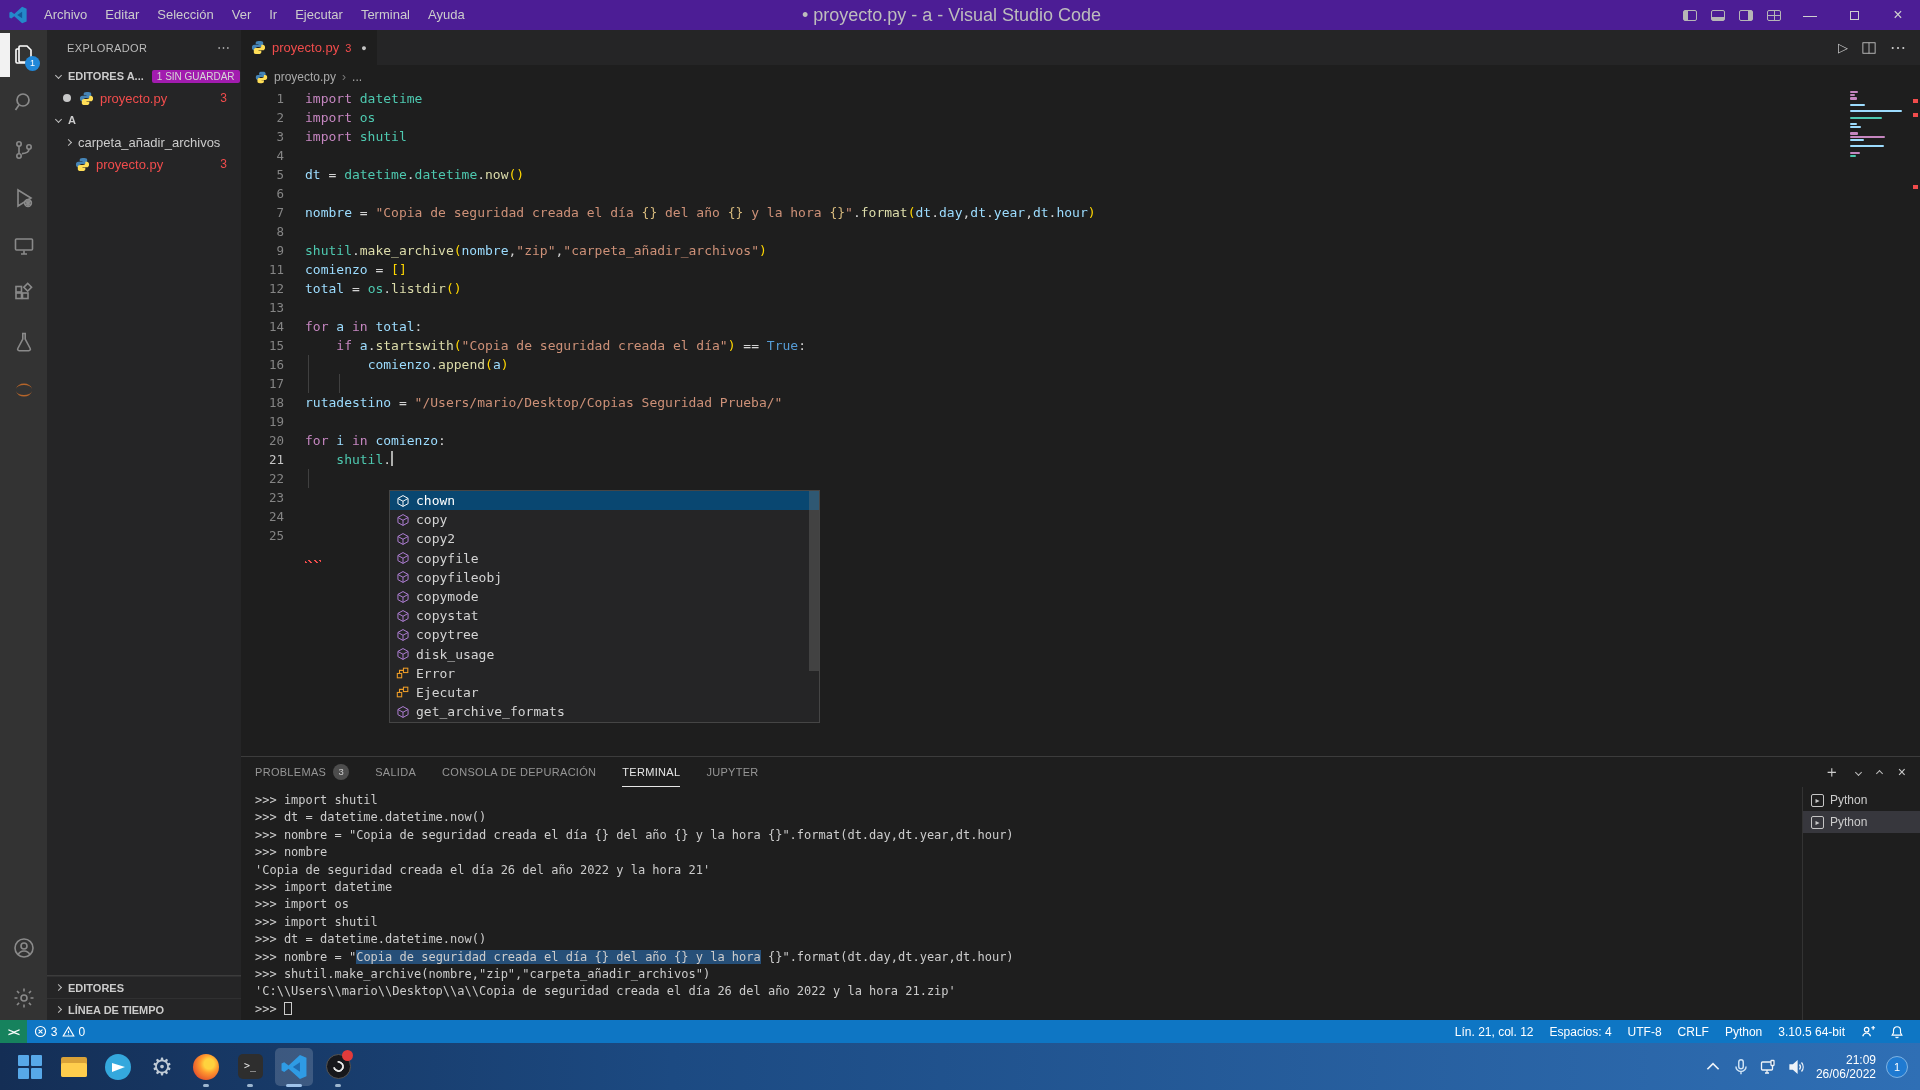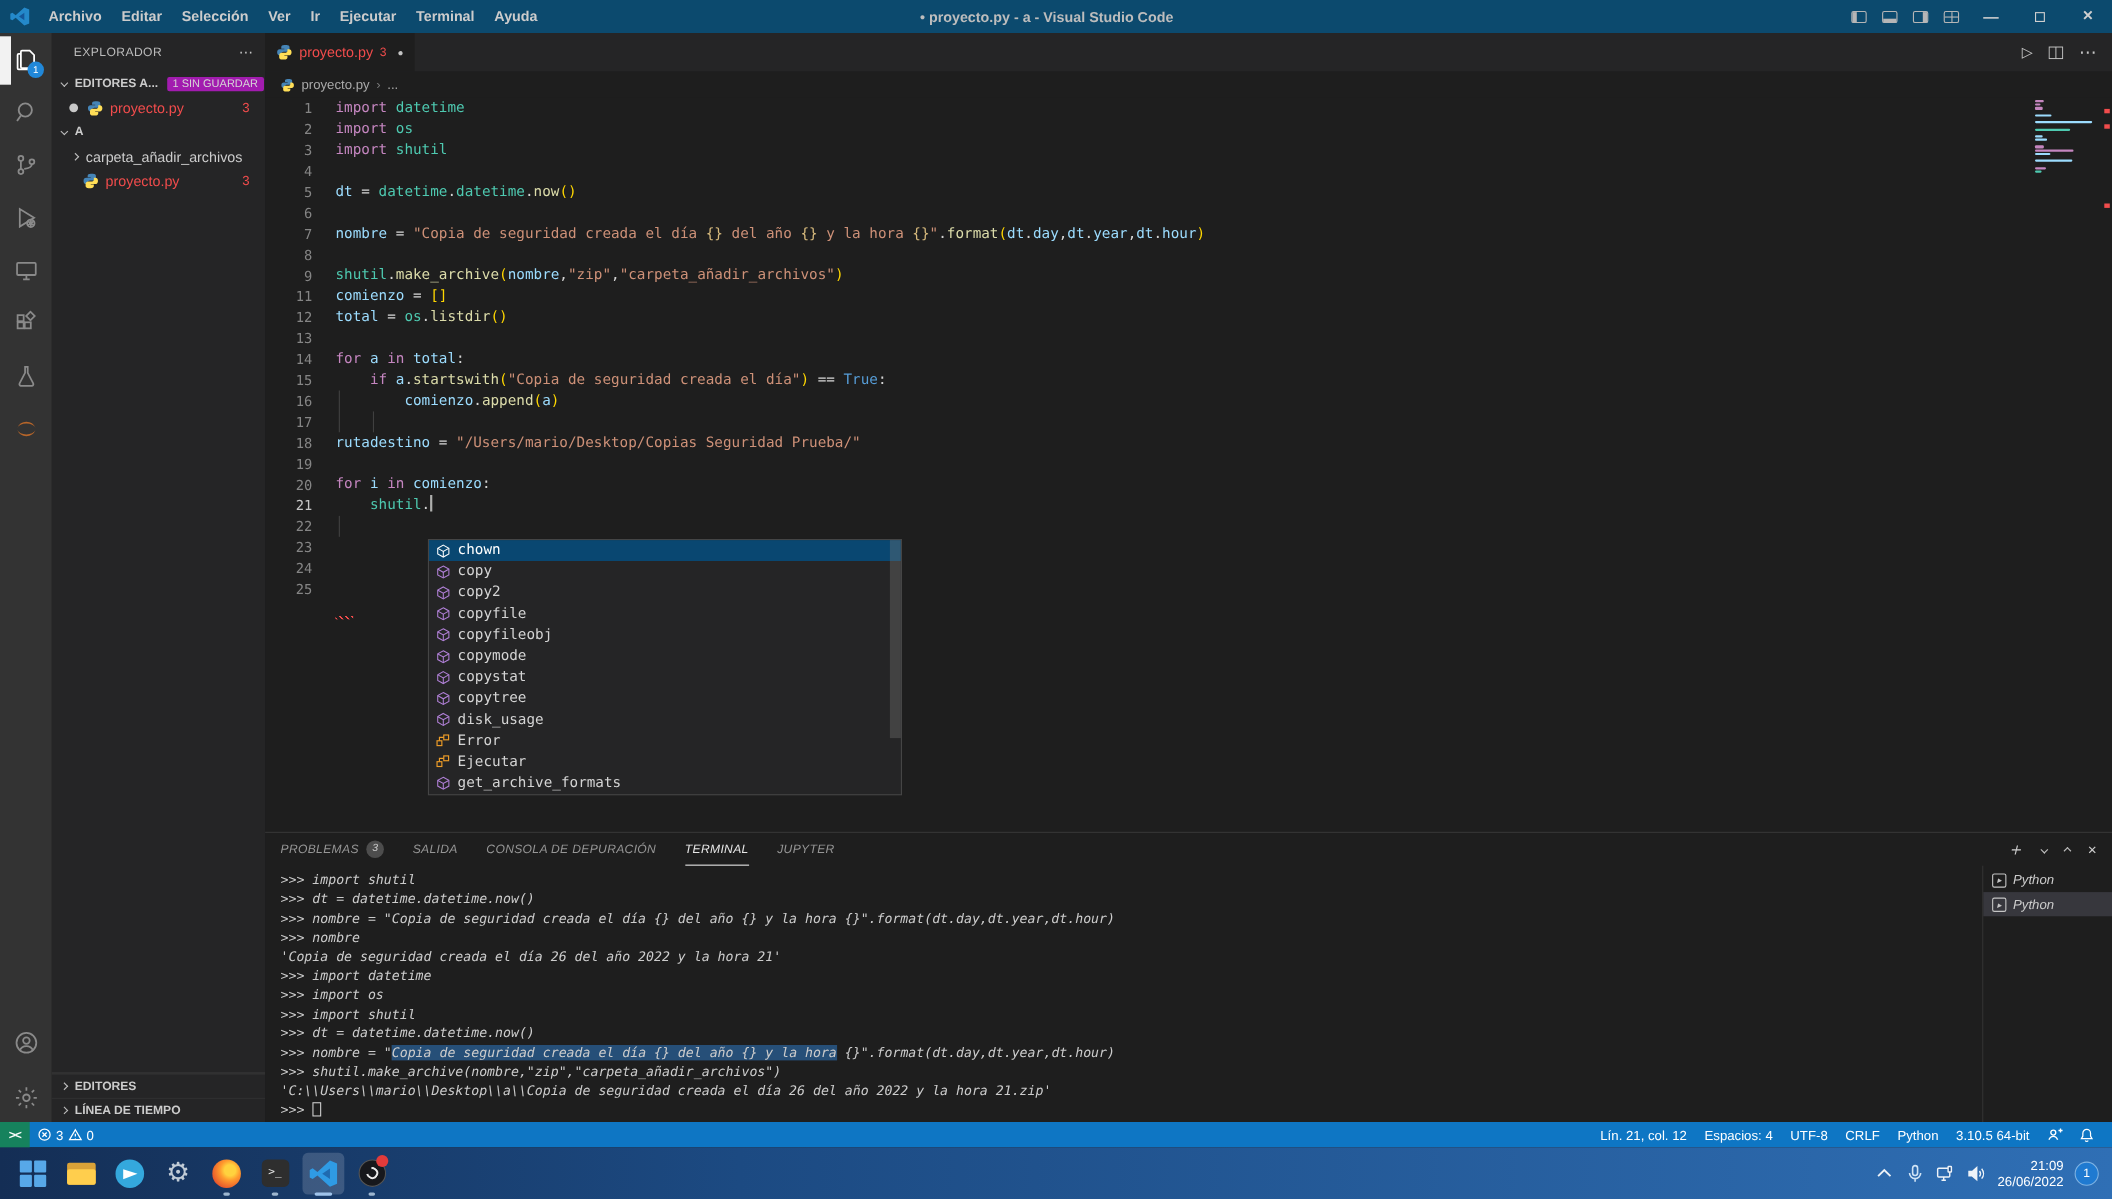--- a/index.html
+++ b/index.html
@@ -6,21 +6,21 @@
   body { background:#000; }
   .screen { width:1920px; height:1090px; position:relative; overflow:hidden;
     background:#1e1e1e; font-family:"Liberation Sans",sans-serif; color:#cccccc; }
 
   
   .titlebar { height:30px; background:#31313a; background:#323238; display:flex; align-items:center; background:#32323a; }
   .titlebar { background:#333238; }
   .tb-logo { width:18px; height:18px; margin:0 8px 0 9px; flex:none; }
   .menus { display:flex; }
   .menus span { padding:0 9px; font-size:13px; color:#cccccc; line-height:30px; cursor:default; }
-  .tb-title { position:absolute; left:0; right:17px; text-align:center; font-size:13px; color:#bdbdbd; pointer-events:none; }
+  .tb-title { position:absolute; left:0; right:17px; text-align:center; font-size:18px; color:#bdbdbd; pointer-events:none; }
   .tb-actions { margin-left:auto; display:flex; align-items:center; z-index:2; }
   .lay-ic { width:28px; height:30px; display:flex; align-items:center; justify-content:center; }
   .lay-box { width:14px; height:11px; border:1px solid #b6b6b6; border-radius:2px; position:relative; }
   .lay-box i { position:absolute; background:#b6b6b6; }
   .win-btn { width:44px; height:30px; display:flex; align-items:center; justify-content:center; font-size:14px; color:#cfcfcf; }
   .max-box { width:9px; height:9px; border:1px solid #cfcfcf; }
 
   
   .main { display:flex; height:990px; }
   .activitybar { width:47px; background:#333333; position:relative; display:flex; flex-direction:column; align-items:center; }
@@ -77,21 +77,21 @@
 
   
   .suggest { position:absolute; left:148px; top:401px; width:431px; height:233px;
     background:#252526; border:1px solid #454545; overflow:hidden; z-index:5; }
   .sg-row { height:19.2px; display:flex; align-items:center; padding-left:4px; font-size:13px; color:#d4d4d4; font-family:"DejaVu Sans Mono",monospace; }
   .sg-row.sel { background:#094771; color:#ffffff; }
   .sg-row svg { width:14px; height:14px; margin:0 6px 0 2px; flex:none; }
   .sg-scroll { position:absolute; right:0; top:0; width:10px; height:78%; background:rgba(121,121,121,.35); }
 
   
-  .panel { height:264px; background:#1e1e1e; border-top:1px solid #3c3c3c; display:flex; flex-direction:column;font-style:italic; }
+  .panel { height:264px; background:#1e1e1e; border-top:1px solid #3c3c3c; display:flex; flex-direction:column; }
   .panel-header { height:30px; display:flex; align-items:center; padding-left:14px; }
   .p-tab { font-size:11px; color:#969696; margin-right:26px; height:30px; line-height:30px; display:flex; align-items:center; letter-spacing:.3px; }
   .p-tab.active { color:#e7e7e7; border-bottom:1px solid #e7e7e7; }
   .p-badge { margin-left:7px; background:#4d4d4d; color:#cccccc; border-radius:50%; width:16px; height:16px; font-size:9.5px; display:flex; align-items:center; justify-content:center; }
   .p-actions { margin-left:auto; display:flex; align-items:center; gap:16px; padding-right:14px; color:#cccccc; font-size:14px; }
   .panel-body { flex:1; display:flex; min-height:0; }
   .term { flex:1; padding:5px 0 0 14px; font-family:"DejaVu Sans Mono",monospace; font-size:12px; color:#cccccc; overflow:hidden; }
   .term-line { height:17.4px; line-height:17.4px; white-space:pre; }
   .seg-sel { background:#264f78; }
   .seg-cur { display:inline-block; width:8px; height:13px; border:1px solid #cccccc; vertical-align:-2px; }
@@ -130,21 +130,21 @@
   .folder-ico { position:relative; width:26px; height:20px; }
   .folder-ico .back { position:absolute; inset:0; background:#d9a238; border-radius:2px; }
   .folder-ico .front { position:absolute; left:0; right:0; bottom:0; height:14px; background:#ffce4d; border-radius:2px; }
   .gear-glyph { font-size:24px; color:#c0cbd6; line-height:24px; }
 </style>
 </head>
 <body>
 
 <div class="screen">
 
-  <div class="titlebar" style="background:#0c4a6e;font-weight:bold;">
+  <div class="titlebar" style="background:#4c1d95;">
     <svg class="tb-logo" viewBox="0 0 24 24">
       <path fill="#2489ca" d="M17.5 1 7 10.5 3 7.5.5 8.8v6.4L3 16.5l4-3L17.5 23l6-2.5v-17z"></path>
       <path fill="#15579a" d="M17.5 7.6v8.8L11 12z"></path>
     </svg>
     <div class="menus" id="menus">
         <span>Archivo</span>
         <span>Editar</span>
         <span>Selección</span>
         <span>Ver</span>
         <span>Ir</span>

